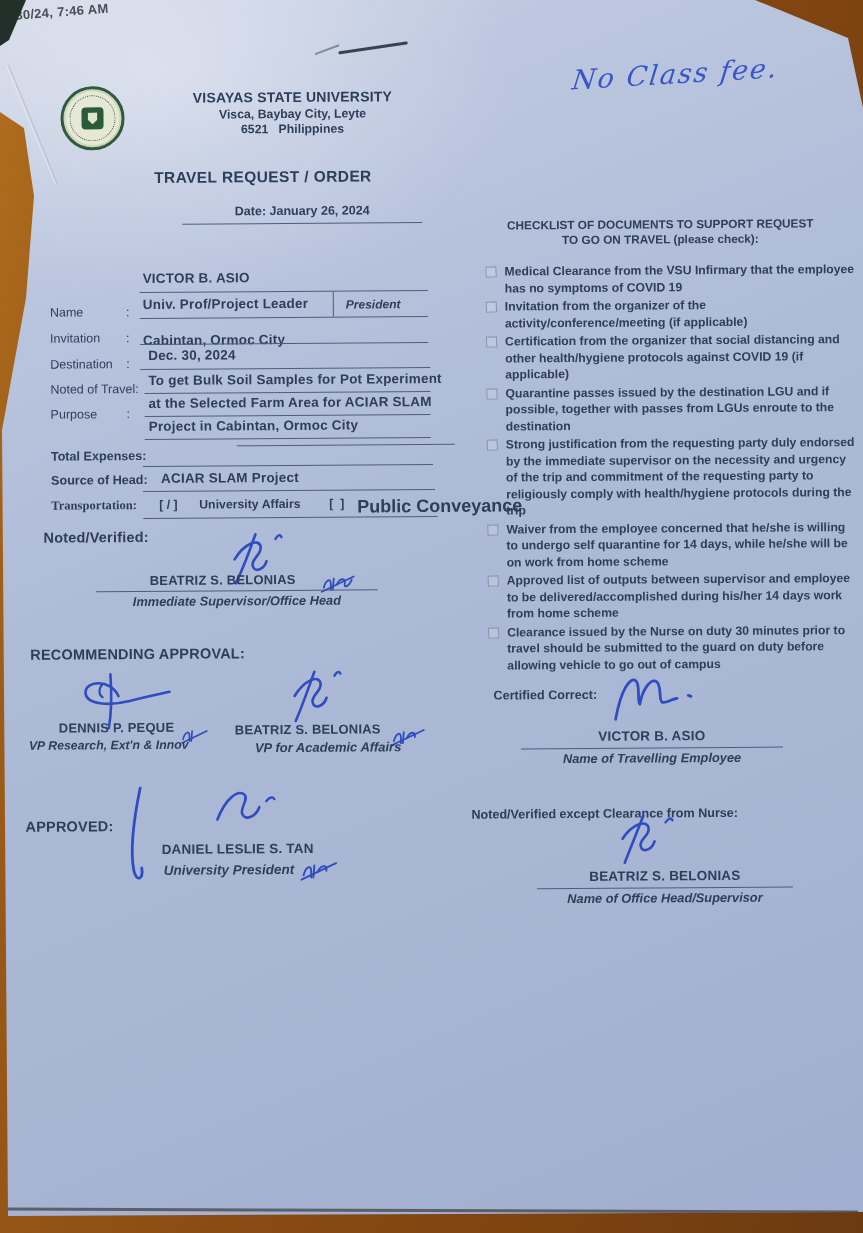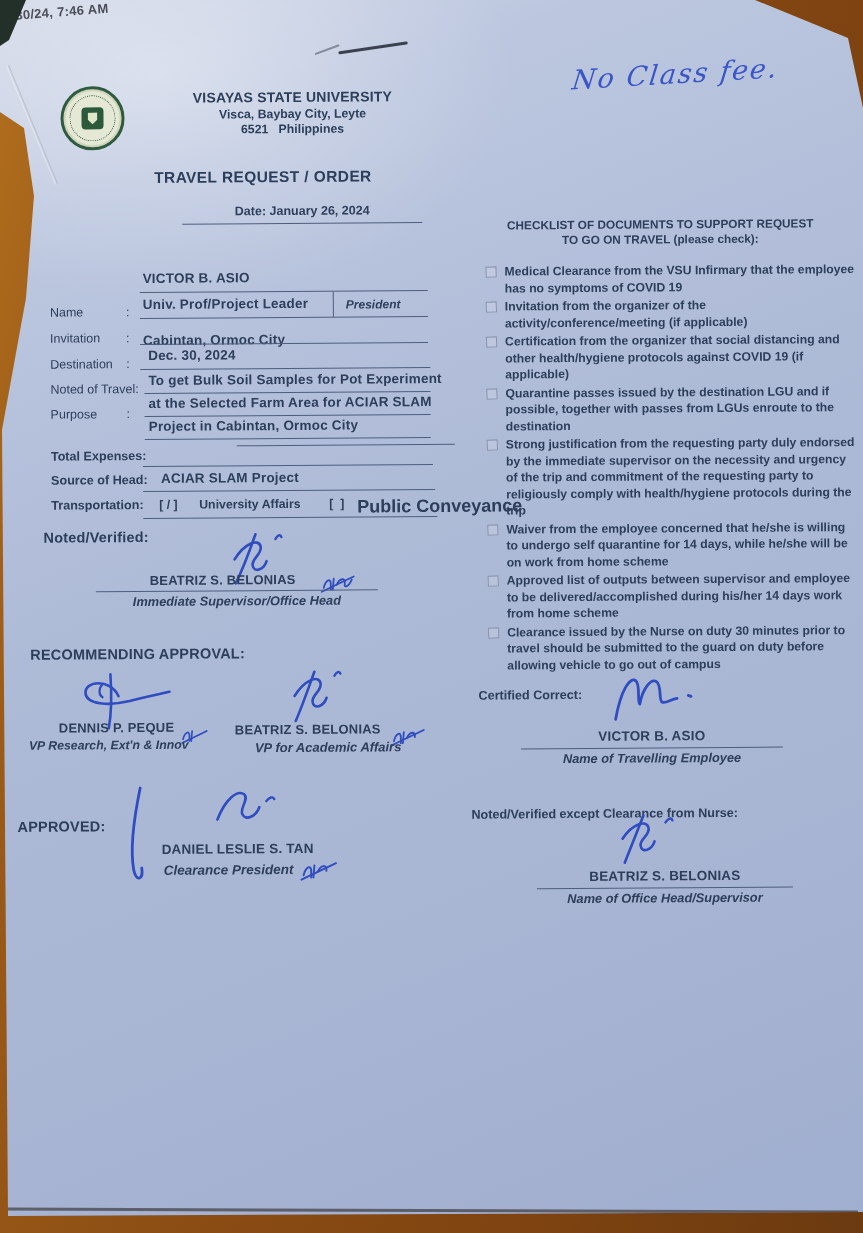--- a/index.html
+++ b/index.html
@@ -105,21 +105,21 @@
 
     <div class="ln" style="left:238px;top:444px;width:218px;"></div>
     <div class="t small-h" style="left:52px;top:447px;">Total Expenses:</div>
     <div class="t val" style="left:160px;top:445px;"></div>
     <div class="ln" style="left:144px;top:464px;width:290px;"></div>
 
     <div class="t small-h" style="left:52px;top:471px;">Source of Head:</div>
     <div class="t val" style="left:162px;top:469px;">ACIAR SLAM Project</div>
     <div class="ln" style="left:144px;top:489px;width:292px;"></div>
 
-    <div class="t small-h" style="left:52px;top:496px;">Transportation:</div>
+    <div class="t small-h" style="left:52px;top:496px;font-family:Liberation Serif, serif;">Transportation:</div>
     <div class="t b" style="left:160px;top:496px;font-size:12.3px;">[ / ]</div>
     <div class="t b" style="left:200px;top:496px;font-size:12.3px;">University Affairs</div>
     <div class="t b" style="left:330px;top:496px;font-size:12.3px;">[  ]</div>
     <div class="t b" style="left:358px;top:496px;font-size:18px;">Public Conveyance</div>
     <div class="ln" style="left:144px;top:516px;width:294px;"></div>
 
     <div class="t sec" style="left:44px;top:527px;">Noted/Verified:</div>
     <svg class="sig" style="left:222px;top:528px;" width="85" height="56" viewBox="0 0 85 56">
       <path d="M34,5 C28,22 20,42 14,54" stroke-width="2.6"></path>
       <path d="M13,30 C23,14 37,9 39,17 C41,25 30,29 31,36 C32,44 42,41 45,32" stroke-width="2.6"></path>
@@ -152,30 +152,30 @@
       <path d="M12,30 C22,14 36,9 38,17 C40,25 29,29 30,36 C31,44 41,41 44,32" stroke-width="2.6"></path>
       <path d="M52,10 C54,6 57,5 58,8" stroke-width="2.4"></path>
     </svg>
     <div class="t nm" style="left:234px;top:721px;">BEATRIZ S. BELONIAS</div>
     <svg class="sig" style="left:388px;top:724px;" width="38" height="24" viewBox="0 0 36 24">
       <path d="M4,17 C6,9 11,7 11,13 L11,19 M14,8 L13,19 M17,14 C20,7 26,7 25,13" stroke-width="1.8"></path>
       <path d="M2,21 L34,6" stroke-width="1.8"></path>
     </svg>
     <div class="t cap" style="left:254px;top:739px;font-size:13px;">VP for Academic Affairs</div>
 
-    <div class="t sec" style="left:16px;top:816px;">APPROVED:</div>
+    <div class="t sec" style="left:24px;top:816px;">APPROVED:</div>
     <svg class="sig" style="left:122px;top:784px;" width="28" height="100" viewBox="0 0 28 100">
       <path d="M17,2 C11,30 6,62 10,84 C12,96 20,94 18,82" stroke-width="2.8"></path>
     </svg>
     <svg class="sig" style="left:200px;top:786px;" width="90" height="55" viewBox="0 0 90 55">
       <path d="M16,32 C24,12 36,2 43,7 C48,12 38,21 41,27 C44,34 55,29 58,20" stroke-width="2.6"></path>
       <path d="M65,14 C68,10 72,9 73,12" stroke-width="2.4"></path>
     </svg>
     <div class="t nm" style="left:160px;top:840px;font-size:13.5px;">DANIEL LESLIE S. TAN</div>
-    <div class="t cap" style="left:162px;top:861px;font-size:13.5px;">Clearance President</div>
+    <div class="t cap" style="left:162px;top:861px;font-size:13.5px;">University President</div>
     <svg class="sig" style="left:296px;top:856px;" width="42" height="26" viewBox="0 0 36 24">
       <path d="M4,17 C6,9 11,7 11,13 L11,19 M14,8 L13,19 M17,14 C20,7 26,7 25,13" stroke-width="1.8"></path>
       <path d="M2,21 L34,6" stroke-width="1.8"></path>
     </svg>
 
     <div class="t b" style="left:480px;top:219px;width:366px;text-align:center;font-size:11.8px;">CHECKLIST OF DOCUMENTS TO SUPPORT REQUEST</div>
     <div class="t b" style="left:480px;top:234px;width:366px;text-align:center;font-size:11.8px;">TO GO ON TRAVEL (please check):</div>
 
     <div class="chk-wrap">
       <div class="chk-item">
@@ -205,21 +205,21 @@
       <div class="chk-item">
         <span class="box"></span>
         <span class="chk-text">Approved list of outputs between supervisor and employee to be delivered/accomplished during his/her 14 days work from home scheme</span>
       </div>
       <div class="chk-item">
         <span class="box"></span>
         <span class="chk-text">Clearance issued by the Nurse on duty 30 minutes prior to travel should be submitted to the guard on duty before allowing vehicle to go out of campus</span>
       </div>
     </div>
 
-    <div class="t small-h" style="left:478px;top:689px;">Certified Correct:</div>
+    <div class="t small-h" style="left:493px;top:689px;">Certified Correct:</div>
     <svg class="sig" style="left:608px;top:672px;" width="95" height="56" viewBox="0 0 95 60">
       <path d="M4,52 C10,20 20,6 26,11 C31,15 27,34 30,36 C33,20 42,8 48,12 C54,16 50,32 54,34 C58,36 63,31 70,30" stroke-width="3"></path>
       <path d="M82,27 l3,1" stroke-width="3"></path>
     </svg>
     <div class="t nm" style="left:520px;top:730px;width:262px;text-align:center;font-size:13.5px;">VICTOR B. ASIO</div>
     <div class="ln" style="left:520px;top:749px;width:262px;border-bottom-width:1.8px;"></div>
     <div class="t cap" style="left:520px;top:752px;width:262px;text-align:center;">Name of Travelling Employee</div>
 
     <div class="t small-h" style="left:470px;top:808px;">Noted/Verified except Clearance from Nurse:</div>
     <svg class="sig" style="left:608px;top:812px;" width="85" height="56" viewBox="0 0 85 56">

